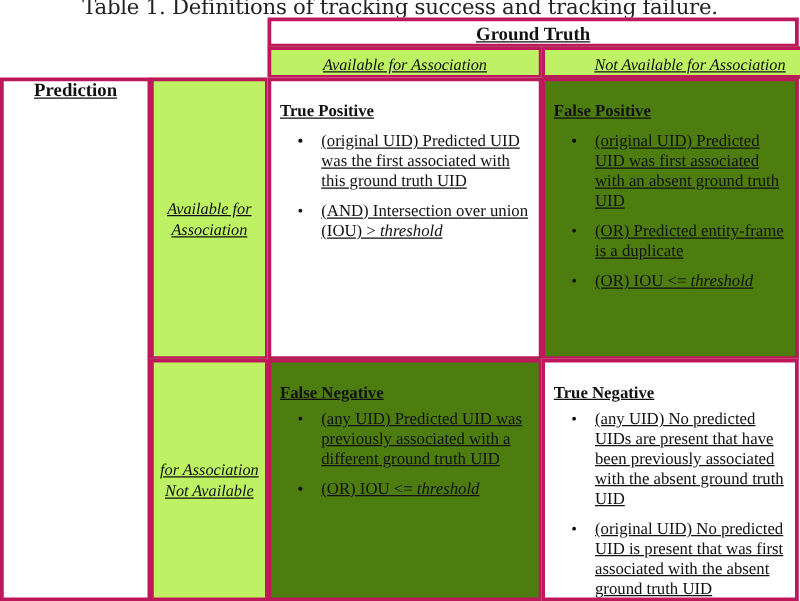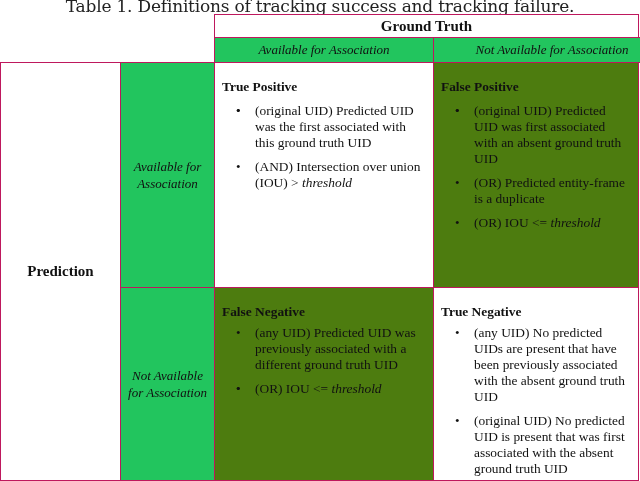--- a/index.html
+++ b/index.html
@@ -1,26 +1,26 @@
 <!DOCTYPE html>
 <html><head>
 <meta charset="utf-8">
 <style>
   html, body { margin:0; padding:0; background:#ffffff; }
   body { width:640px; height:481px; position:relative; overflow:hidden; font-family:"Liberation Serif", serif; color:#111; }
   .caption { position:absolute; left:0; top:0; width:640px; text-align:center; font-size:17px; line-height:13px; color:#222; font-family:"DejaVu Serif", serif; letter-spacing:-0.2px; }
   .cell { position:absolute; box-sizing:border-box; }
-  .b { border:1px solid #be185d; }
-  .gray { background:#22c55e; }
+  .b { border:3px solid #be185d;text-decoration:underline; }
+  .gray { background:#bef264; }
   .lgray { background:#4d7c0f; }
   .white { background:#ffffff; }
   .gt-title { font-weight:bold; font-size:15px; text-align:center; line-height:22px; }
   .subhdr { font-style:italic; font-size:13px; text-align:center; line-height:23px; }
   .rowlabel { display:flex; align-items:center; justify-content:center; text-align:center; font-style:italic; font-size:13px; line-height:17px; }
-  .pred { display:flex; align-items:center; justify-content:center; font-weight:bold; font-size:15px; }
+  .pred { display:flex; justify-content:center; font-weight:bold; font-size:15px; }
   .content { padding:16px 6px 0 7px; font-size:13.4px; line-height:16px; }
   .content h4 { margin:0 0 5px 0; font-size:13.4px; font-weight:bold; }
   .content ul { margin:0; padding:0; list-style:none; }
   .content li { position:relative; padding-left:33px; margin-left:0; margin-bottom:8px; }
   .content li .bullet { position:absolute; left:14px; top:0; font-size:13px; }
   .content li em { font-style:italic; }
 </style>
 </head>
 <body>
 
@@ -42,22 +42,22 @@
 </div>
 
 <div class="cell b gray rowlabel" style="left:120px; top:62px; width:95px; height:226px;">
   <div>
     <div>Available for</div>
     <div>Association</div>
   </div>
 </div>
 <div class="cell b gray rowlabel" style="left:120px; top:287px; width:95px; height:194px;">
   <div>
+    <div>for Association</div>
     <div>Not Available</div>
-    <div>for Association</div>
   </div>
 </div>
 
 <div class="cell b white content" style="left:214px; top:62px; width:220px; height:226px;">
   <h4>True Positive</h4>
   <ul>
     <li><span class="bullet">•</span></li>
     <li><span class="bullet">•</span><span>(original UID) Predicted UID was the first associated with this ground truth UID</span></li>
     <li><span class="bullet">•</span><span>(AND) Intersection over union (IOU) &gt; </span><em>threshold</em></li>
   </ul>

